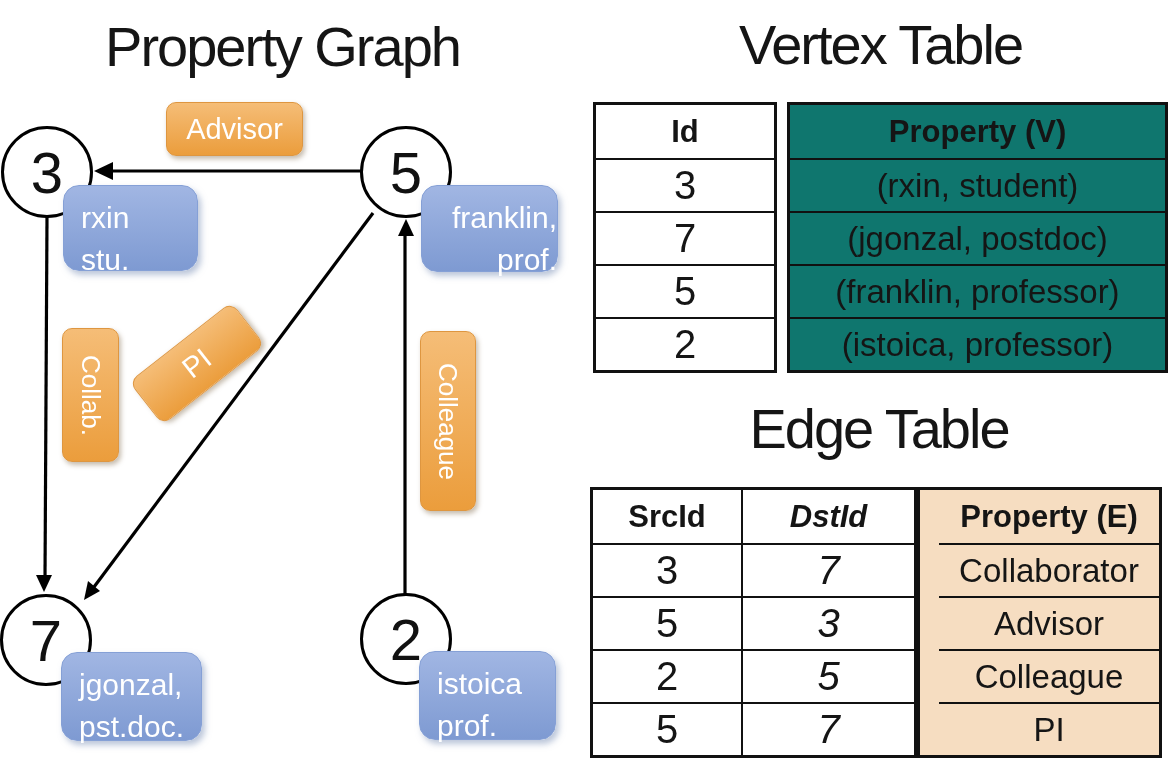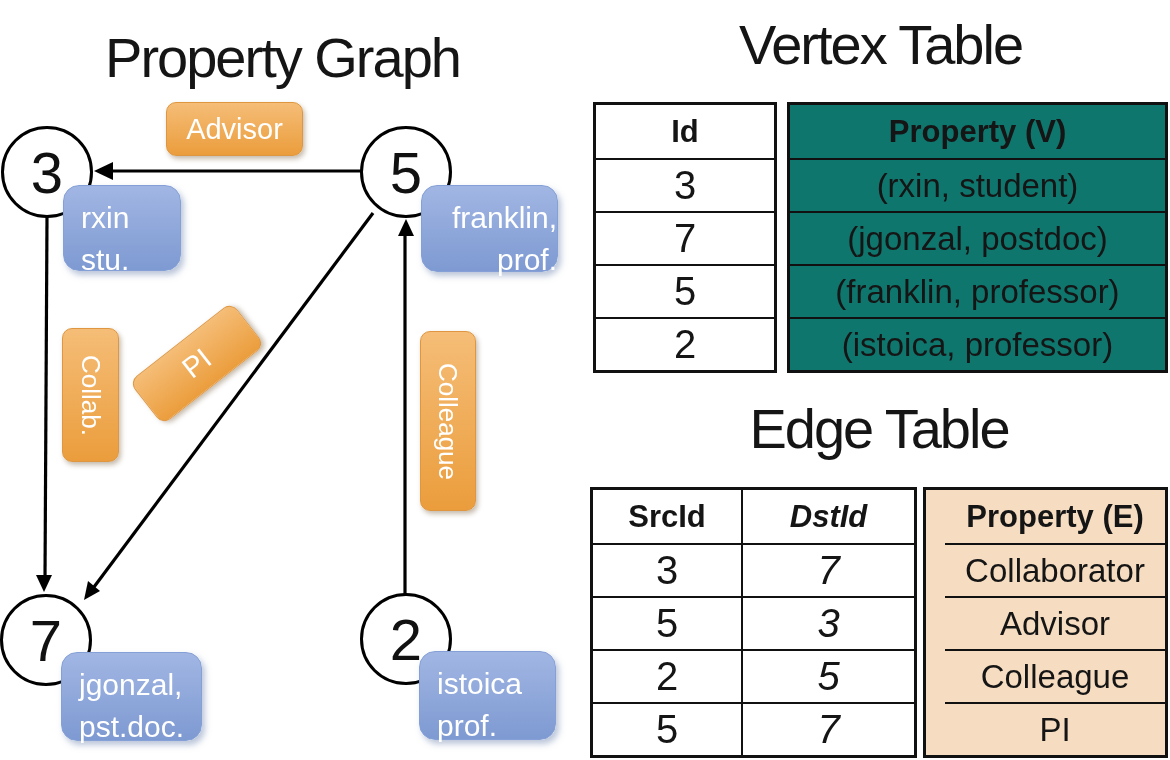--- a/index.html
+++ b/index.html
@@ -3,21 +3,21 @@
 <meta charset="utf-8">
 <style>
   * { margin:0; padding:0; box-sizing:border-box; }
   html,body { background:#fff; }
   #stage {
     position:relative; width:1170px; height:760px; background:#fff; overflow:hidden;
     font-family:"Liberation Sans", sans-serif; color:#151515;
   }
   .title { position:absolute; font-size:56px; letter-spacing:-2px; text-align:center;
            color:#151515; font-weight:400; white-space:nowrap; }
-  #pg-title { left:0; top:14px; width:565px;margin-top:11px; }
+  #pg-title { left:0; top:14px; width:565px; }
   #vt-title { left:593px; top:12px; width:575px; }
   #et-title { left:590px; top:396px; width:578px; }
 
   
   .node { position:absolute; width:92px; height:92px; border:3.5px solid #000;
           border-radius:50%; background:#fff; display:flex; align-items:center;
           justify-content:center; font-size:58px; color:#111; z-index:1; }
   #node-3 { left:1px;  top:126px; }
   #node-5 { left:360px; top:126px; }
   #node-7 { left:0px;  top:594px; }
@@ -37,29 +37,29 @@
   #lbl-pi        { left:132px; top:336px; width:130px; height:55px;  font-size:29px;
                    transform:rotate(-38deg); }
   .vtext { transform:rotate(90deg); white-space:nowrap; }
 
   
   .pbox { position:absolute; z-index:4; color:#fff; font-size:30px; line-height:1.4;
           padding:11px 0 0 17px;
           background:linear-gradient(180deg,#a1b6e3 0%,#7e9ad2 100%);
           border:1px solid #85a0d6; border-radius:16px;
           box-shadow:3px 4px 6px rgba(130,150,185,.55); }
-  #pbox-rxin     { left:63px;  top:185px; width:118px; height:86px; }
+  #pbox-rxin     { left:63px;  top:185px; width:135px; height:86px; }
   #pbox-franklin { left:421px; top:185px; width:137px; height:87px;text-align:right; }
   #pbox-jgonzal  { left:61px;  top:652px; width:141px; height:89px; }
   #pbox-istoica  { left:419px; top:651px; width:137px; height:89px; }
 
   
   .twrap { position:absolute; display:flex; }
   #vt-wrap { left:593px; top:102px; gap:10px; }
-  #et-wrap { left:590px; top:487px; gap:6px; }
+  #et-wrap { left:590px; top:487px; }
   .tbl { border:3px solid #111; background:#fff; }
   .tr { height:53px; display:flex; align-items:center; justify-content:center;
         border-top:2.5px solid #111; font-size:33px; }
   .tr:first-child { border-top:none; }
   .th { font-weight:700; font-size:31px; }
   .num { font-size:40px; }
   #vt-id   { width:184px; }
   #vt-prop { width:381px; background:#0f766e; }
   #et-src-dst { width:327px; }
   #et-src-dst .tr { justify-content:flex-start; }

